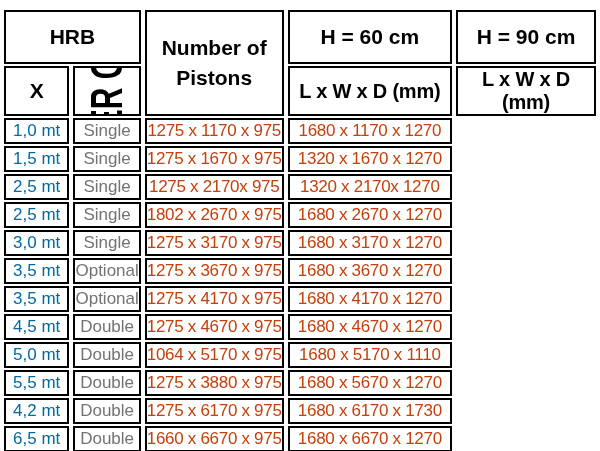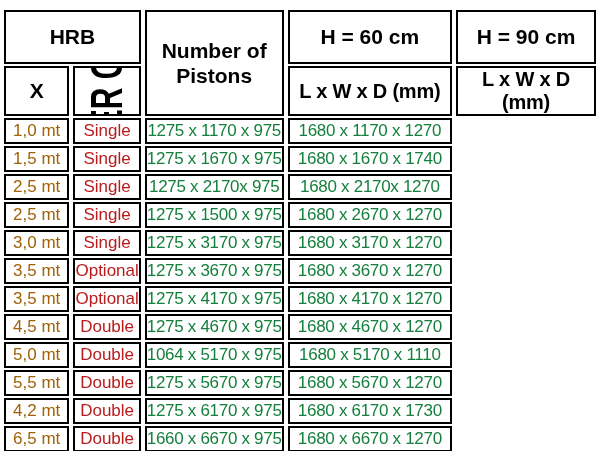--- a/index.html
+++ b/index.html
@@ -27,34 +27,34 @@
     overflow: hidden;
   }
   th {
     font-weight: bold;
     color: #000000;
   }
   tr.head1 th { height: 54px; font-size: 21px; }
   tr.head2 th { height: 30px; }
   th.hdr-x { font-size: 21px; }
   th.hdr-dims { font-size: 20px; letter-spacing: -0.2px; }
-  th.hdr-pistons { font-size: 21px; line-height: 25px; padding: 0 13px; }
+  th.hdr-pistons { font-size: 21px; line-height: 30px; padding: 0 13px; }
   tbody td { height: 26px; }
   td.c-x {
     font-size: 17px;
-    color: #a16207;
+    color: #0369a1;
   }
   td.c-pistons {
     font-size: 17px;
-    color: #b91c1c;
+    color: #737373;
   }
   td.c-dims {
     font-size: 17px;
     letter-spacing: -0.3px;
-    color: #15803d;
+    color: #c2410c;
     white-space: nowrap;
   }
   td.cabinet-cell {
     position: relative;
   }
   .cabinet-text {
     position: absolute;
     left: 50%;
     top: 50%;
     transform: translate(-50%, -50%) rotate(-90deg) scaleX(0.68);
@@ -96,32 +96,32 @@
     <tr>
       <td class="c-x">1,0 mt</td>
       <td class="c-pistons">Single</td>
       <td class="c-dims">1275 x 1170 x 975</td>
       <td class="c-dims">1680 x 1170 x 1270</td>
     </tr>
     <tr>
       <td class="c-x">1,5 mt</td>
       <td class="c-pistons">Single</td>
       <td class="c-dims">1275 x 1670 x 975</td>
-      <td class="c-dims">1680 x 1670 x 1740</td>
+      <td class="c-dims">1320 x 1670 x 1270</td>
     </tr>
     <tr>
       <td class="c-x">2,5 mt</td>
       <td class="c-pistons">Single</td>
       <td class="c-dims">1275 x 2170x 975</td>
-      <td class="c-dims">1680 x 2170x 1270</td>
+      <td class="c-dims">1320 x 2170x 1270</td>
     </tr>
     <tr>
       <td class="c-x">2,5 mt</td>
       <td class="c-pistons">Single</td>
-      <td class="c-dims">1275 x 1500 x 975</td>
+      <td class="c-dims">1802 x 2670 x 975</td>
       <td class="c-dims">1680 x 2670 x 1270</td>
     </tr>
     <tr>
       <td class="c-x">3,0 mt</td>
       <td class="c-pistons">Single</td>
       <td class="c-dims">1275 x 3170 x 975</td>
       <td class="c-dims">1680 x 3170 x 1270</td>
     </tr>
     <tr>
       <td class="c-x">3,5 mt</td>
@@ -143,21 +143,21 @@
     </tr>
     <tr>
       <td class="c-x">5,0 mt</td>
       <td class="c-pistons">Double</td>
       <td class="c-dims">1064 x 5170 x 975</td>
       <td class="c-dims">1680 x 5170 x 1110</td>
     </tr>
     <tr>
       <td class="c-x">5,5 mt</td>
       <td class="c-pistons">Double</td>
-      <td class="c-dims">1275 x 5670 x 975</td>
+      <td class="c-dims">1275 x 3880 x 975</td>
       <td class="c-dims">1680 x 5670 x 1270</td>
     </tr>
     <tr>
       <td class="c-x">4,2 mt</td>
       <td class="c-pistons">Double</td>
       <td class="c-dims">1275 x 6170 x 975</td>
       <td class="c-dims">1680 x 6170 x 1730</td>
     </tr>
     <tr>
       <td class="c-x">6,5 mt</td>

